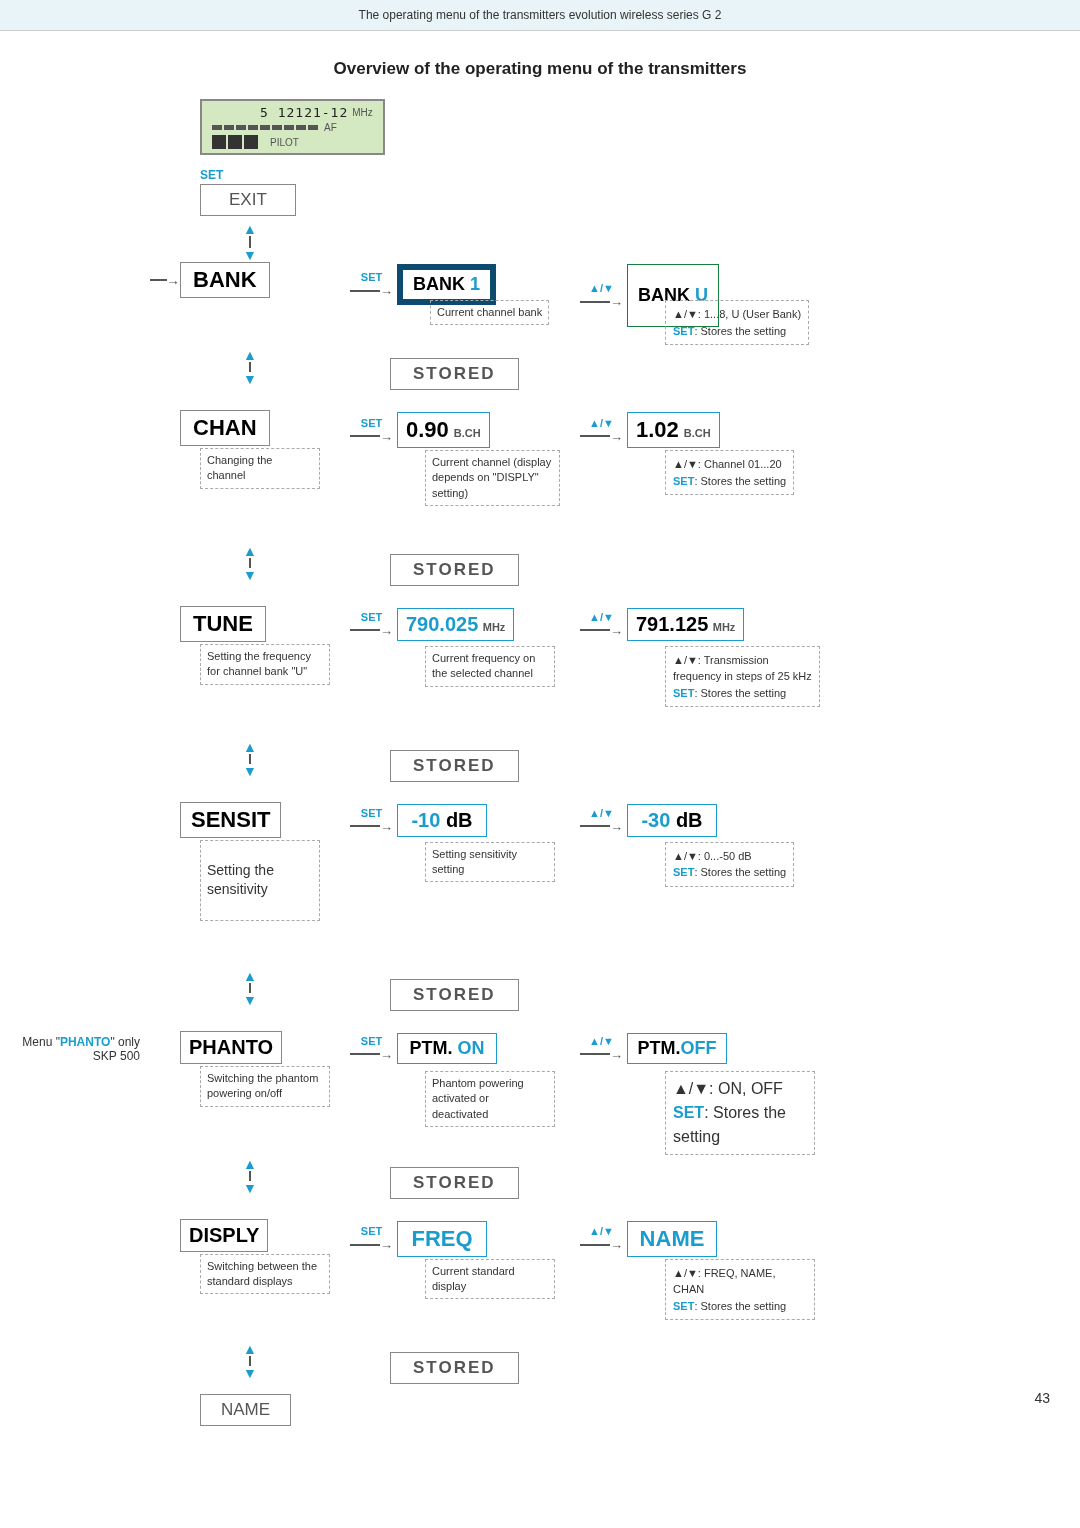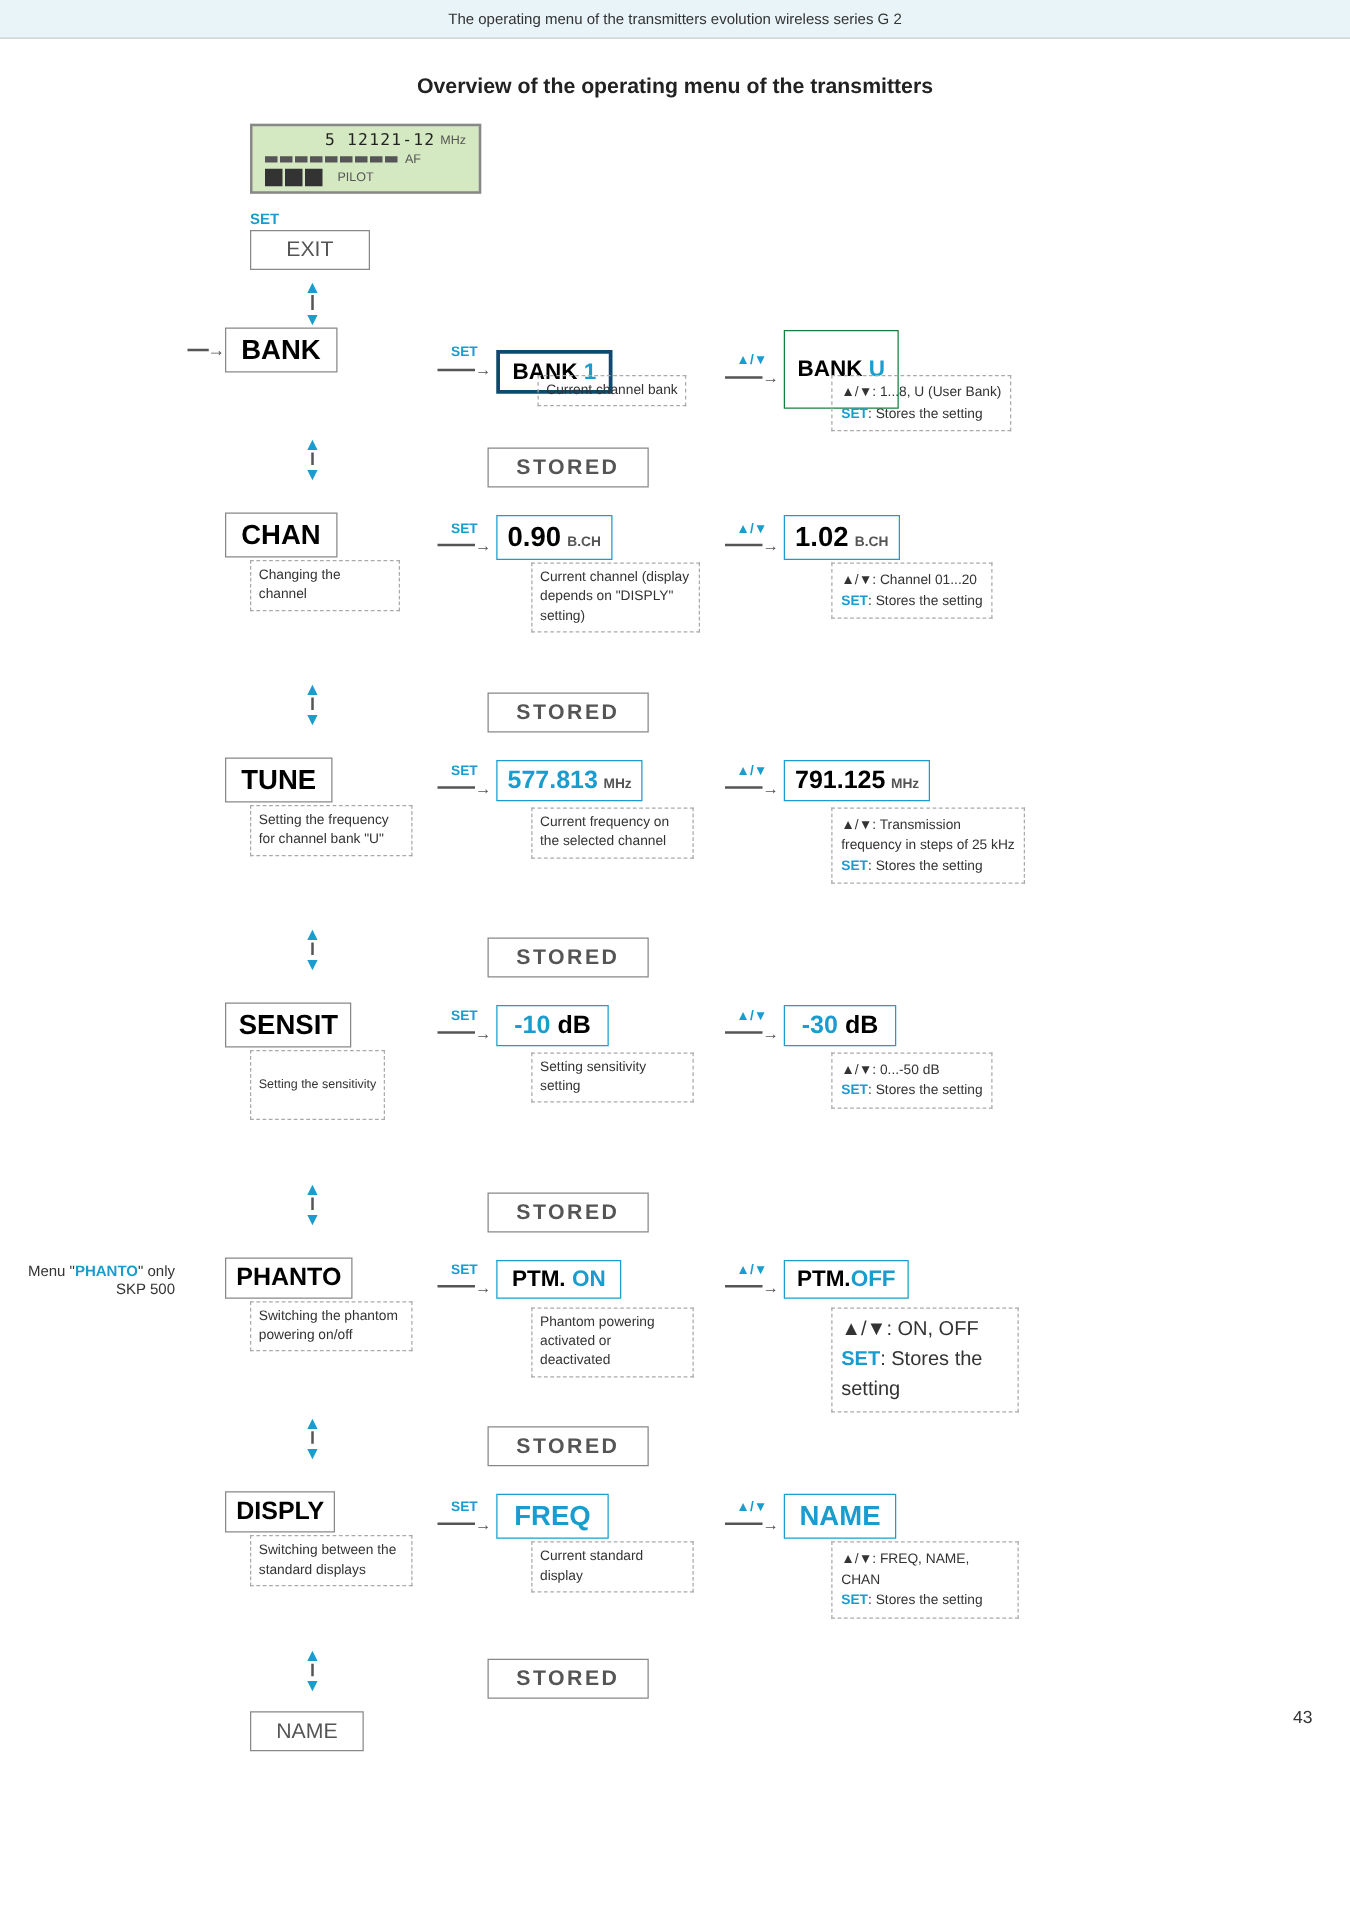--- a/index.html
+++ b/index.html
@@ -101,21 +101,21 @@
     <div style="position:absolute; top:2px; left:200px; display:flex; align-items:center; gap:0;">
 
       <div style="display:flex; flex-direction:column; align-items:center; margin-right:4px;">
         <span style="font-size:11px; color:#1a9dce; font-weight:bold;">SET</span>
         <div style="display:flex; align-items:center;">
           <div style="width:30px; height:2px; background:#555;"></div>
           <span style="color:#555; font-size:13px;">→</span>
         </div>
       </div>
 
-      <div style="border:3px solid #0c4a6e; display:inline-block; padding:4px 10px; font-size:18px; font-weight:bold; background:#fff; min-width:90px; text-align:right;margin-top:16px;">BANK <span style="color:#1a9dce;">1</span></div>
+      <div style="border:6px solid #0c4a6e; display:inline-block; padding:4px 10px; font-size:18px; font-weight:bold; background:#fff; min-width:90px; text-align:right;">BANK <span style="color:#1a9dce;">1</span></div>
 
     </div>
     <div style="position:absolute; top:38px; left:280px;">
       <div style="border:1px dashed #aaa; padding:4px 6px; font-size:11px; color:#333; max-width:130px; line-height:1.4;">Current channel bank</div>
     </div>
 
     <div style="position:absolute; top:2px; left:430px; display:flex; align-items:center; gap:0;">
       <div style="display:flex; flex-direction:column; align-items:center; margin-right:4px;">
         <span style="font-size:11px; color:#1a9dce; font-weight:bold;">▲/▼</span>
         <div style="display:flex; align-items:center;">
@@ -206,21 +206,21 @@
     </div>
 
     <div style="position:absolute; top:2px; left:200px; display:flex; align-items:center; gap:0;">
       <div style="display:flex; flex-direction:column; align-items:center; margin-right:4px;">
         <span style="font-size:11px; color:#1a9dce; font-weight:bold;">SET</span>
         <div style="display:flex; align-items:center;">
           <div style="width:30px; height:2px; background:#555;"></div>
           <span style="color:#555; font-size:13px;">→</span>
         </div>
       </div>
-      <div style="border:1px solid #1a9dce; display:inline-block; padding:4px 8px; font-size:16px; font-weight:bold; background:#fff; min-width:105px; text-align:center;"><span style="color:#1a9dce; font-size:20px;">577.813</span> <span style="font-size:11px; color:#555;">MHz</span></div>
+      <div style="border:1px solid #1a9dce; display:inline-block; padding:4px 8px; font-size:16px; font-weight:bold; background:#fff; min-width:105px; text-align:center;"><span style="color:#1a9dce; font-size:20px;">790.025</span> <span style="font-size:11px; color:#555;">MHz</span></div>
     </div>
     <div style="position:absolute; top:40px; left:275px;">
       <div style="border:1px dashed #aaa; padding:4px 6px; font-size:11px; color:#333; max-width:130px; line-height:1.4;">Current frequency on the selected channel</div>
     </div>
 
     <div style="position:absolute; top:2px; left:430px; display:flex; align-items:center; gap:0;">
       <div style="display:flex; flex-direction:column; align-items:center; margin-right:4px;">
         <span style="font-size:11px; color:#1a9dce; font-weight:bold;">▲/▼</span>
         <div style="display:flex; align-items:center;">
           <div style="width:30px; height:2px; background:#555;"></div>
@@ -247,21 +247,21 @@
   </div>
 
   <div style="height:16px;"></div>
 
   <div style="position:relative; margin-bottom:4px;">
     <div style="display:flex; align-items:center;">
       <div style="width:30px;"></div>
       <div style="border:1px solid #888; display:inline-block; padding:4px 10px; font-size:22px; font-weight:bold; background:#fff; min-width:85px; text-align:center;">SENSIT</div>
     </div>
     <div style="margin-left:50px; margin-top:2px;">
-      <div style="border:1px dashed #aaa; padding:20px 6px; font-size:10px; color:#333; max-width:120px; line-height:1.4; display:inline-block;">Setting the sensitivity</div>
+      <div style="border:1px dashed #aaa; padding:20px 6px; font-size:14px; color:#333; max-width:120px; line-height:1.4; display:inline-block;">Setting the sensitivity</div>
     </div>
 
     <div style="position:absolute; top:2px; left:200px; display:flex; align-items:center; gap:0;">
       <div style="display:flex; flex-direction:column; align-items:center; margin-right:4px;">
         <span style="font-size:11px; color:#1a9dce; font-weight:bold;">SET</span>
         <div style="display:flex; align-items:center;">
           <div style="width:30px; height:2px; background:#555;"></div>
           <span style="color:#555; font-size:13px;">→</span>
         </div>
       </div>

